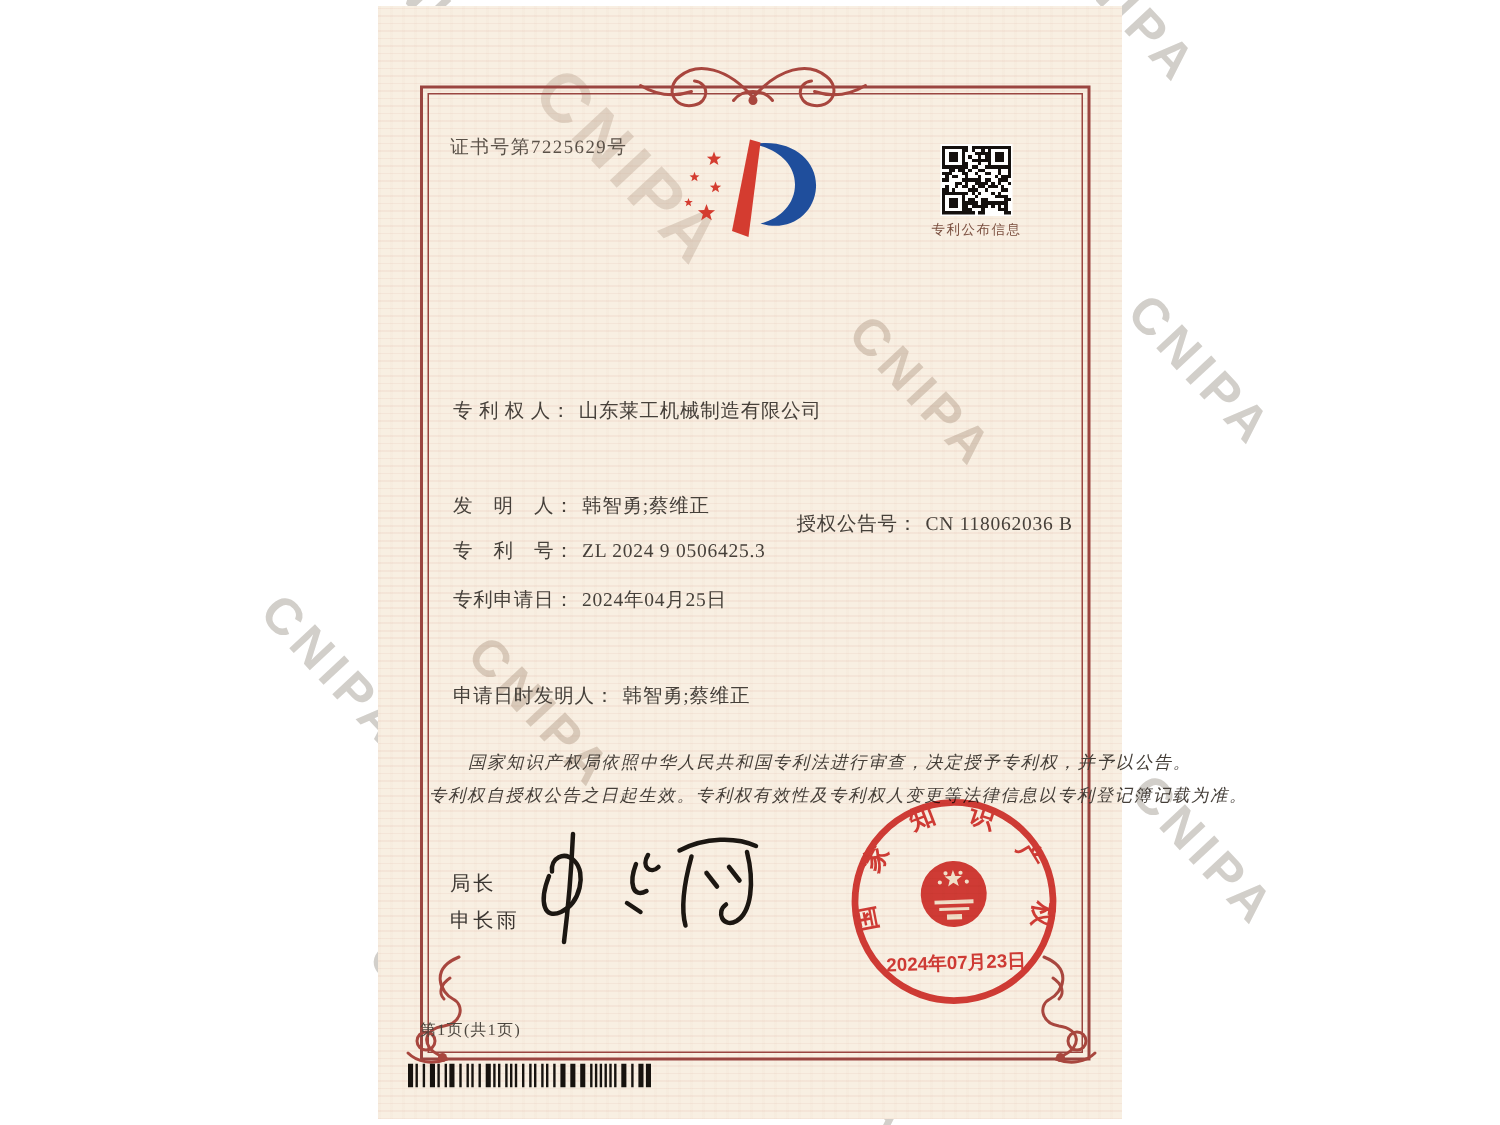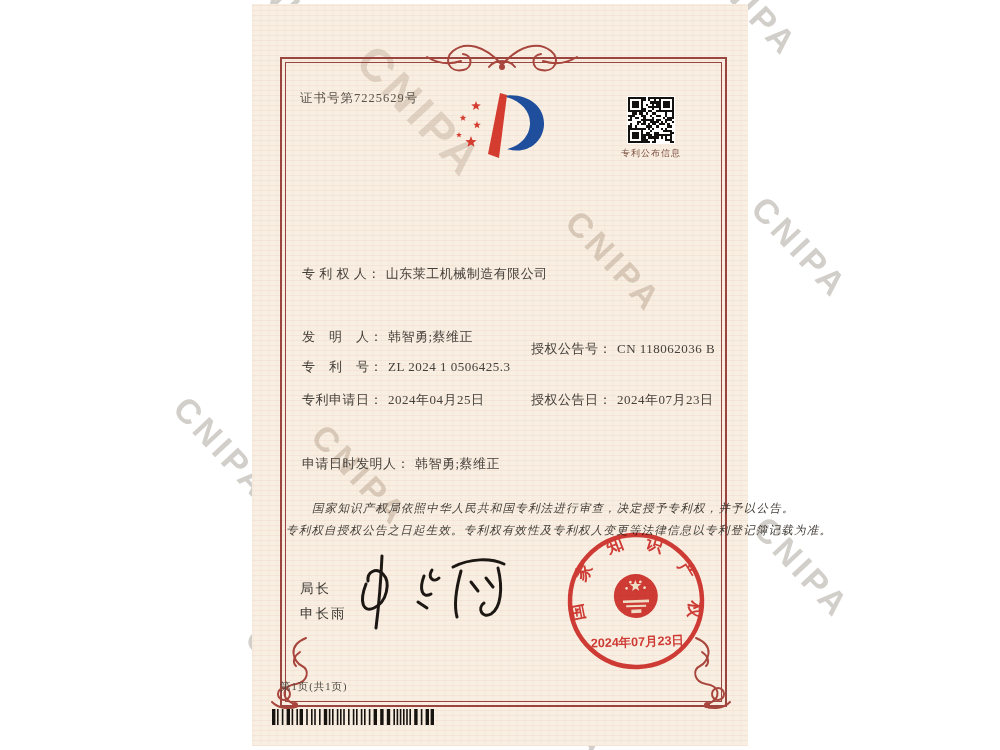--- a/index.html
+++ b/index.html
@@ -381,30 +381,27 @@
     <div class="qr-caption">专利公布信息</div>
 
 
     <div class="field" style="left:50px;top:261px;">
       <span class="lab">专 利 权 人：</span><span class="val">山东莱工机械制造有限公司</span>
     </div>
     <div class="field" style="left:50px;top:324px;">
       <span class="lab">发　明　人：</span><span class="val">韩智勇;蔡维正</span>
     </div>
     <div class="field" style="left:50px;top:354px;">
-      <span class="lab">专　利　号：</span><span class="val">ZL 2024 1 0506425.3</span>
+      <span class="lab">专　利　号：</span><span class="val">ZL 2024 9 0506425.3</span>
     </div>
     <div class="field" style="left:279px;top:336px;">
       <span class="lab">授权公告号：</span><span class="val">CN 118062036 B</span>
     </div>
     <div class="field" style="left:50px;top:387px;">
       <span class="lab">专利申请日：</span><span class="val">2024年04月25日</span>
-    </div>
-    <div class="field" style="left:279px;top:387px;">
-      <span class="lab">授权公告日：</span><span class="val">2024年07月23日</span>
     </div>
     <div class="field" style="left:50px;top:451px;">
       <span class="lab">申请日时发明人：</span><span class="val">韩智勇;蔡维正</span>
     </div>
 
     <div class="legal" style="left:60px;top:497px;">国家知识产权局依照中华人民共和国专利法进行审查，决定授予专利权，并予以公告。</div>
     <div class="legal" style="left:34px;top:519px;">专利权自授权公告之日起生效。专利权有效性及专利权人变更等法律信息以专利登记簿记载为准。</div>
 
     <div class="director" style="top:576px;">局长</div>
     <div class="director" style="top:601px;">申长雨</div>

